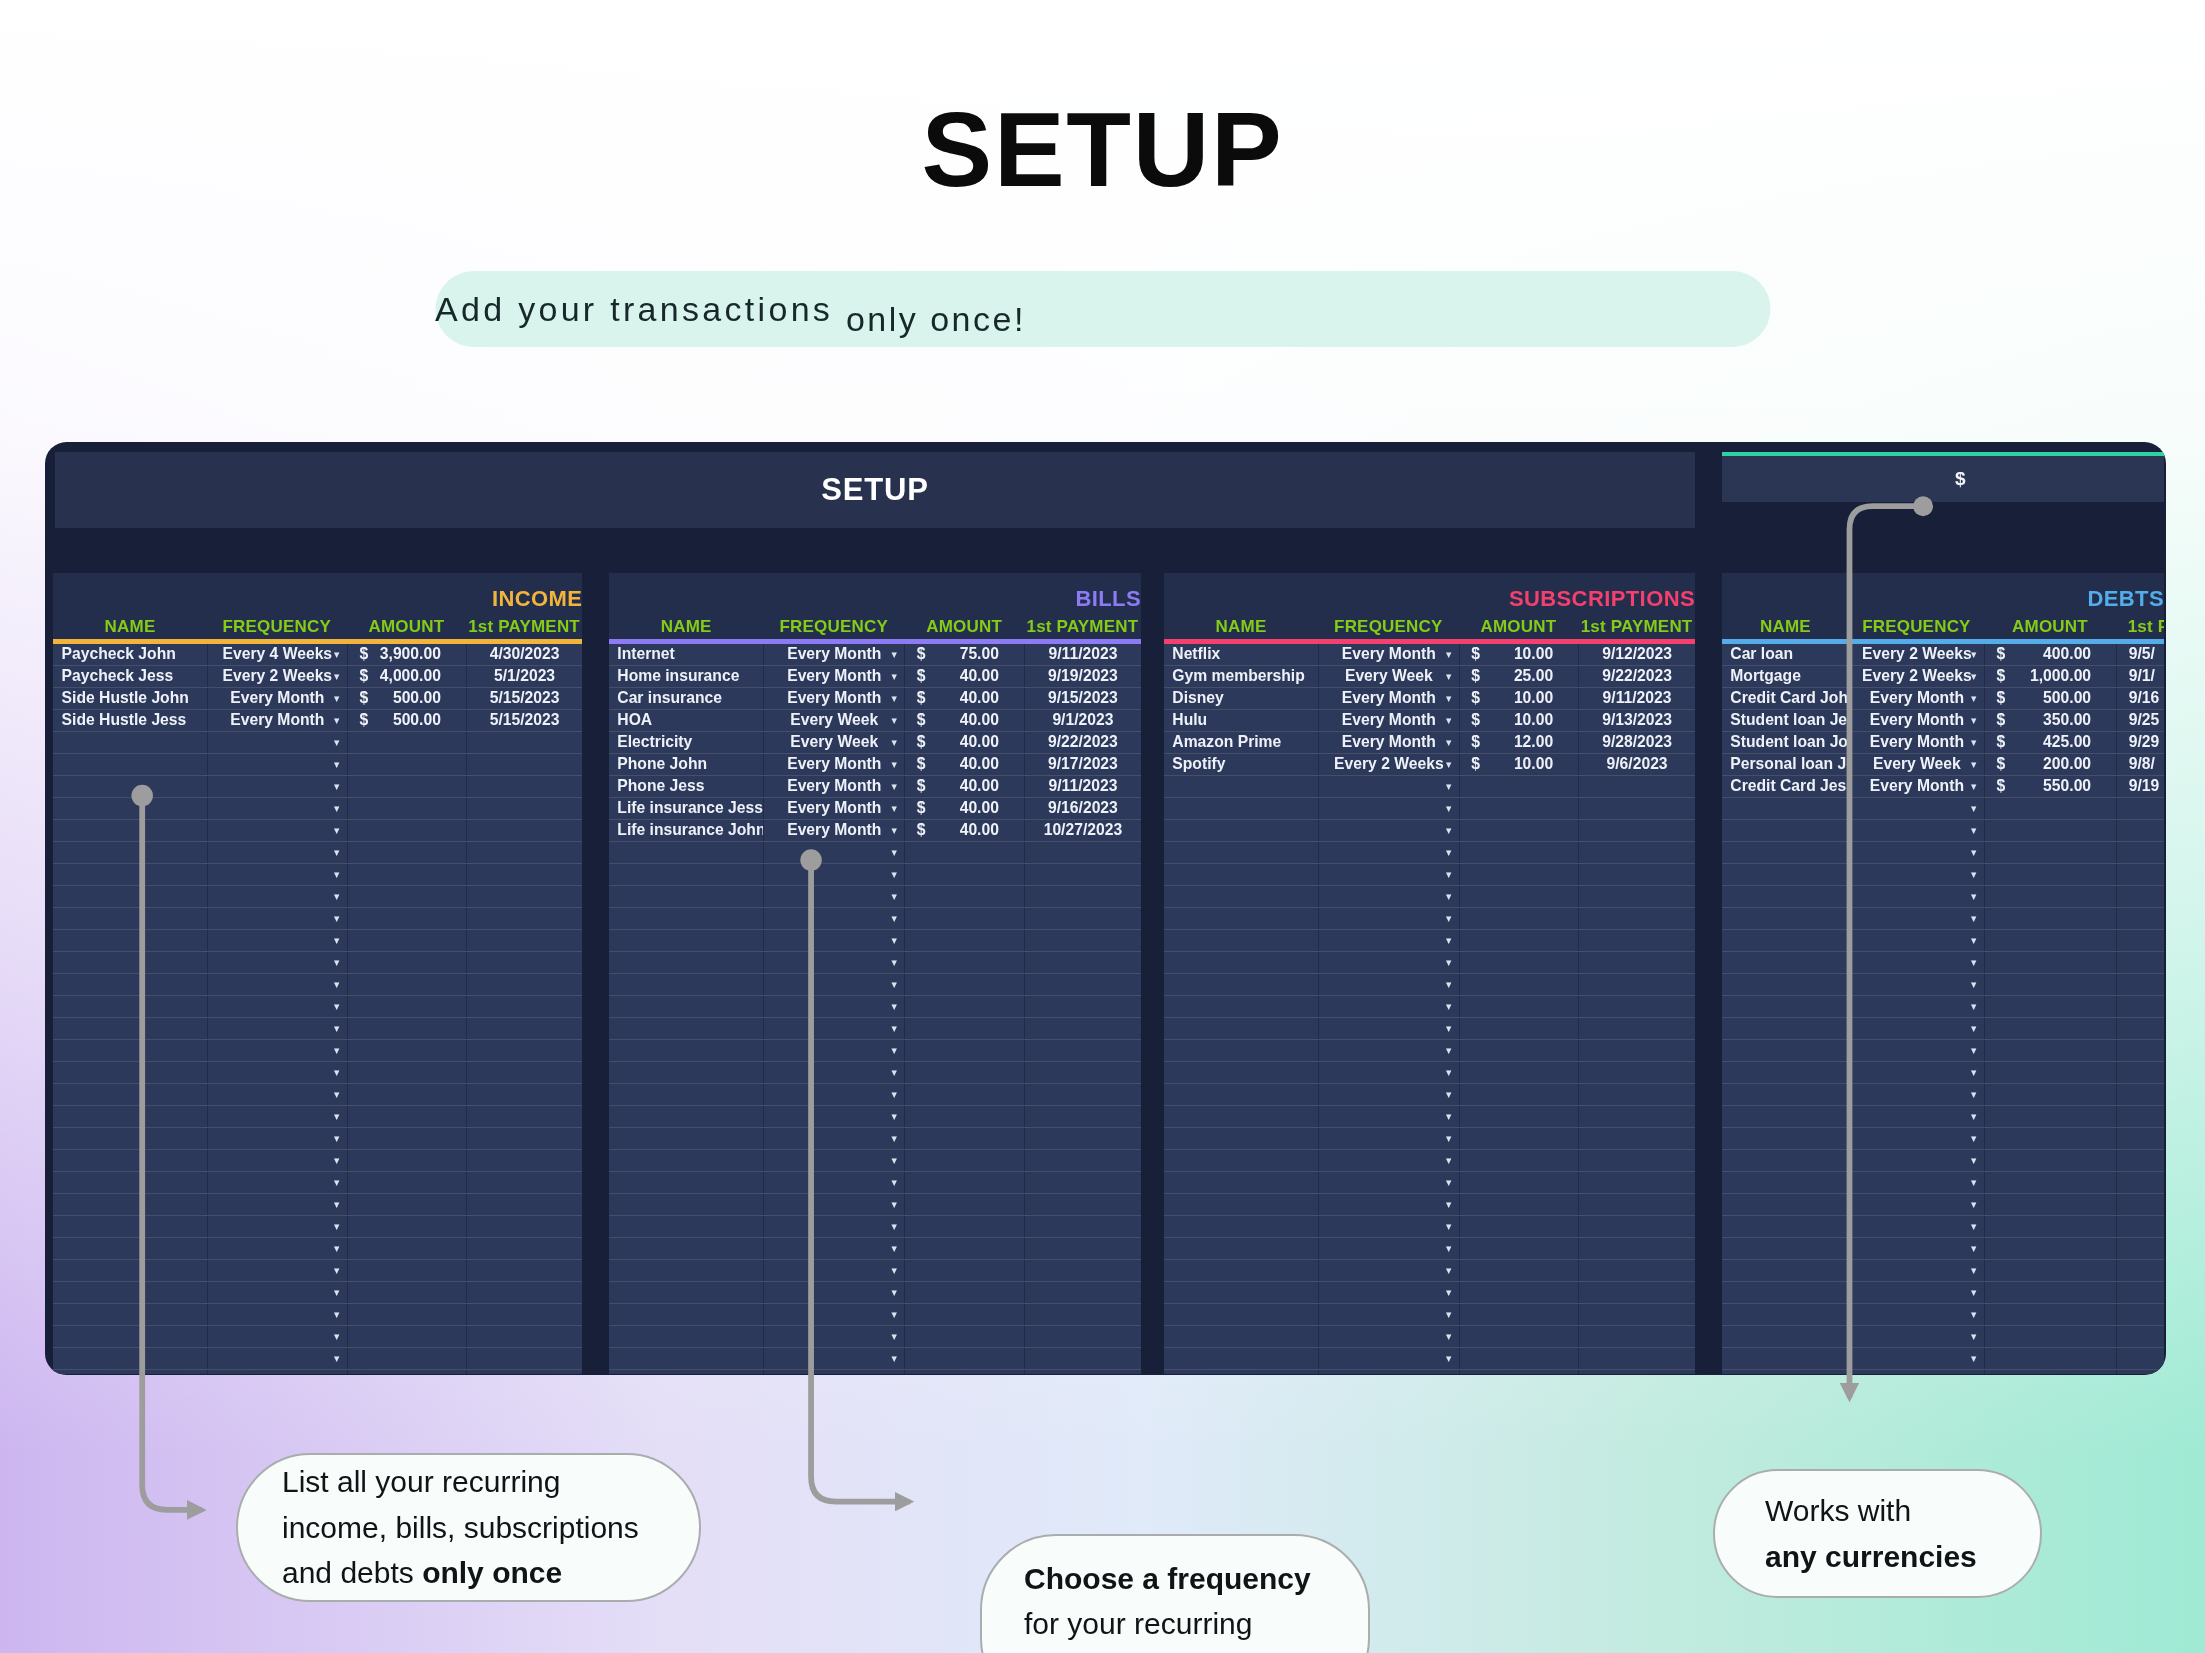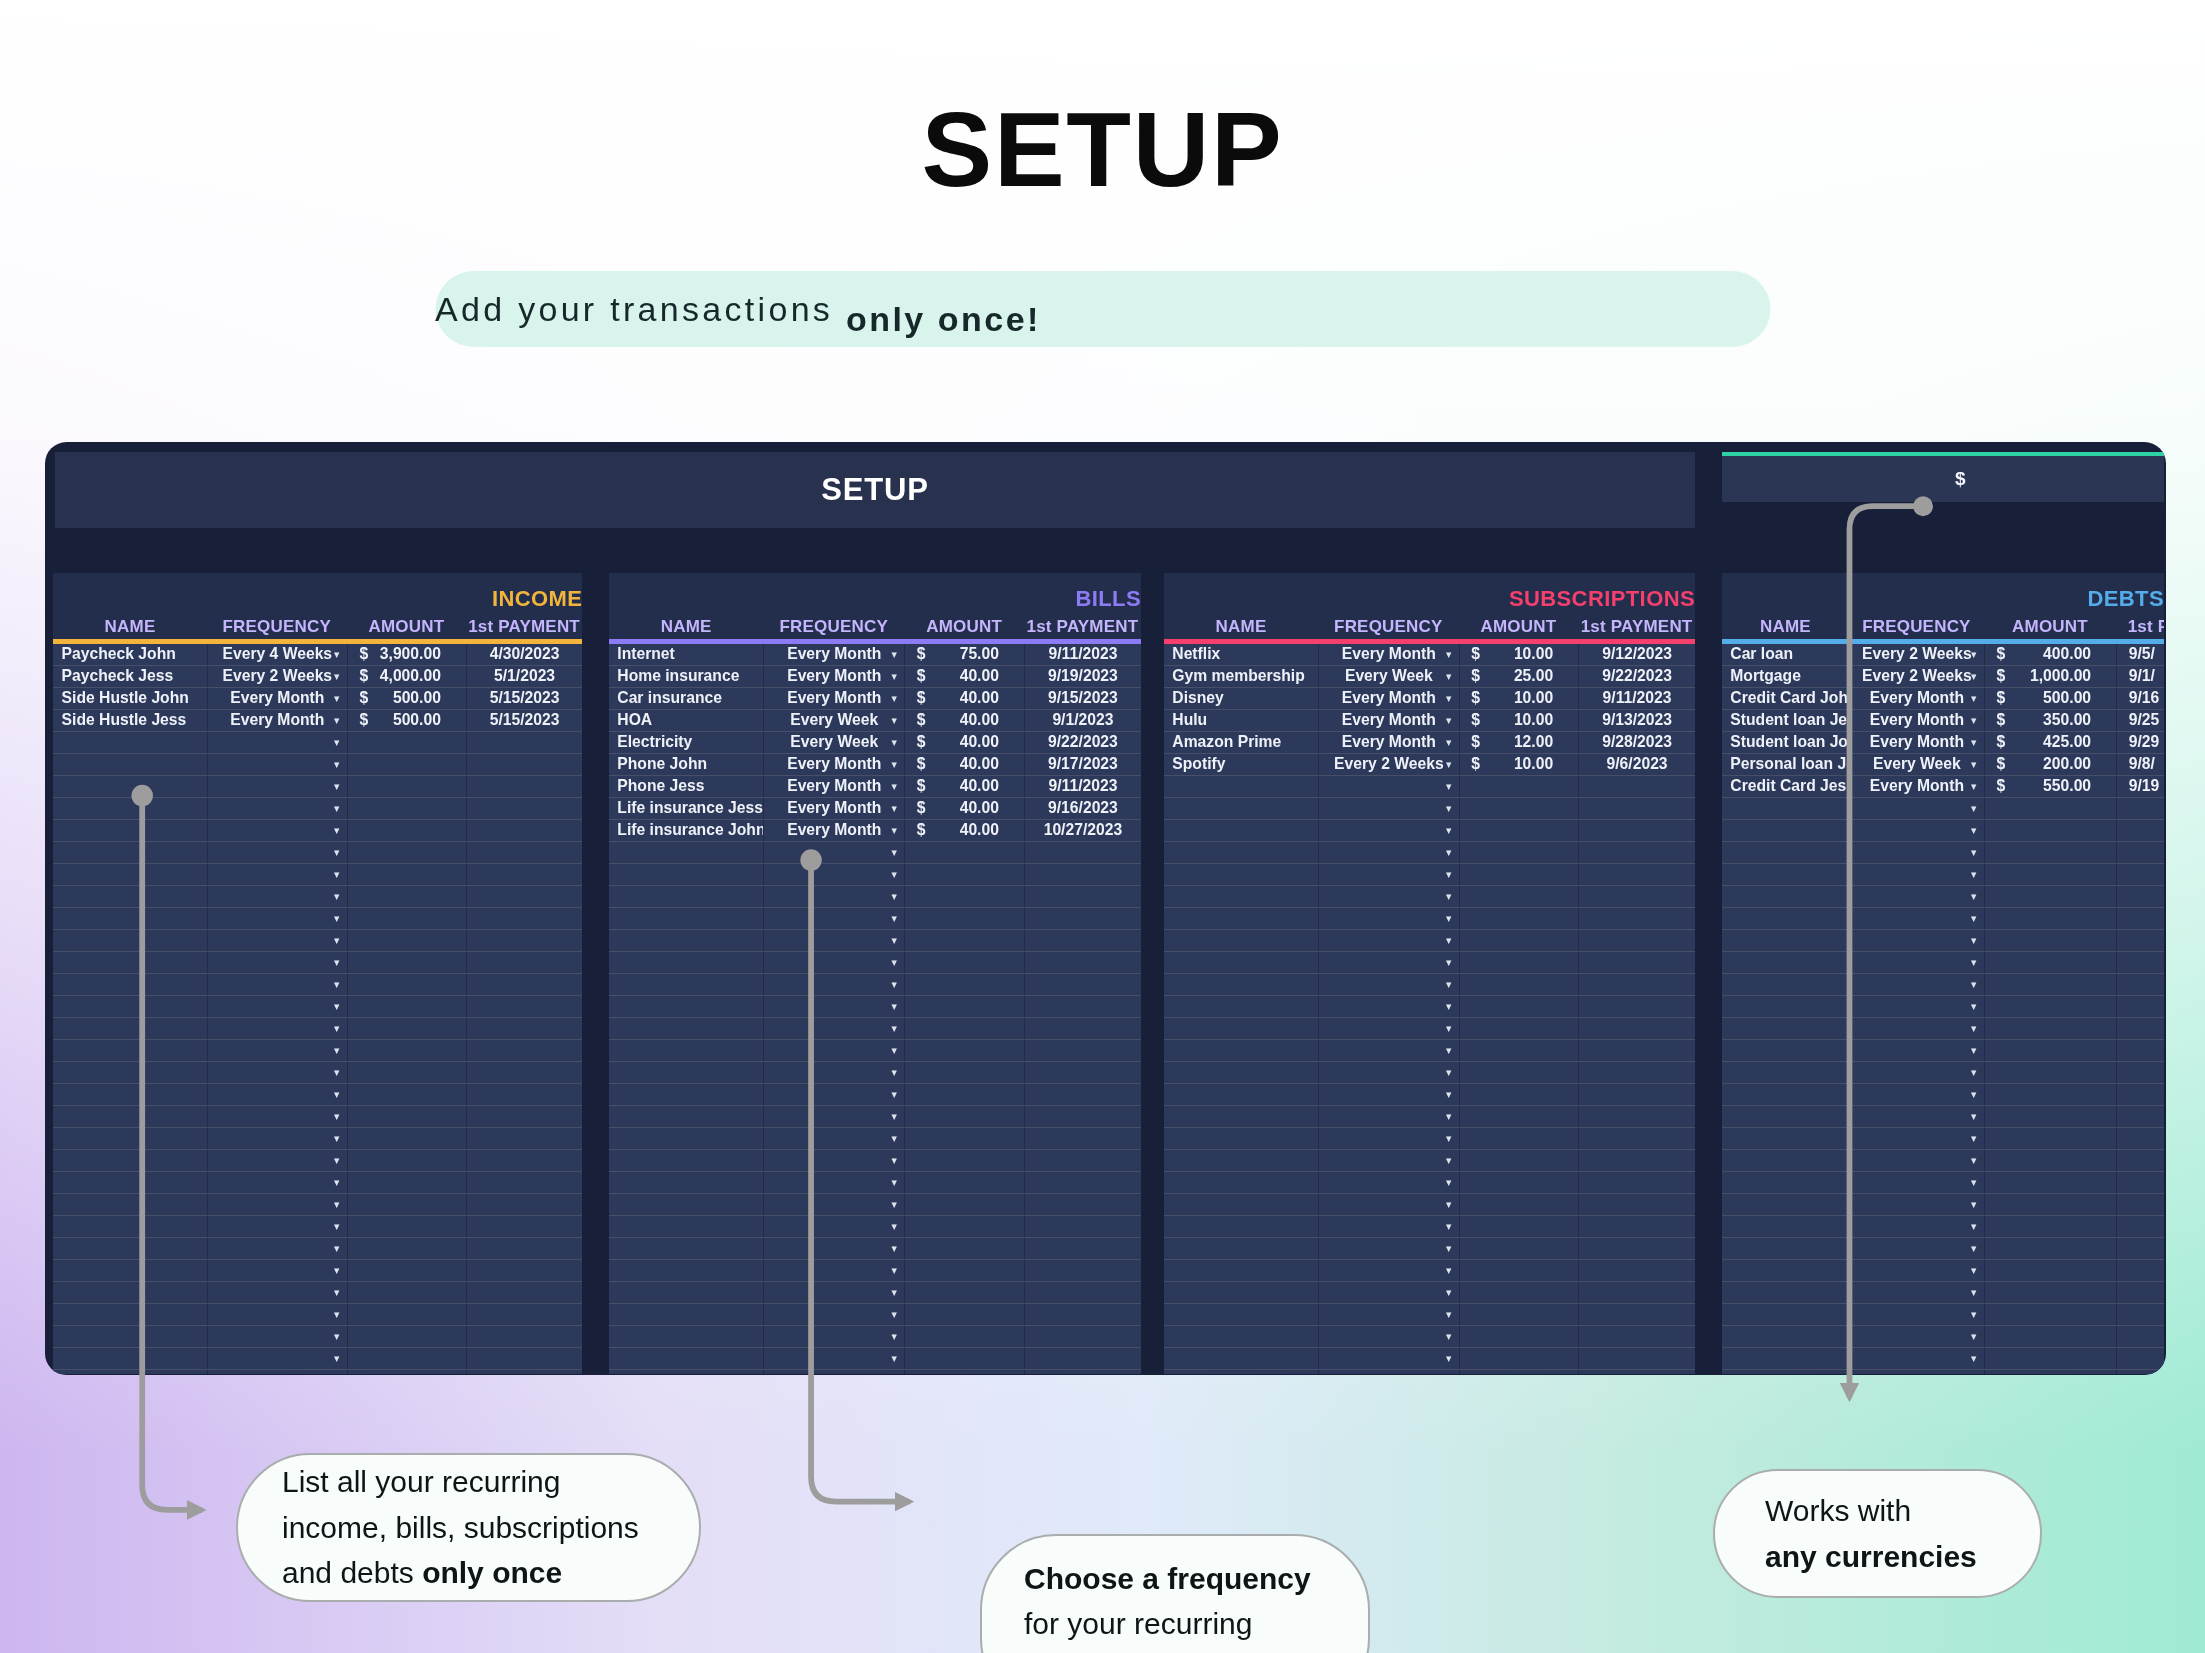--- a/index.html
+++ b/index.html
@@ -14,21 +14,21 @@
   .hero-title{
     position:absolute;top:89px;left:0;width:100%;text-align:center;
     font-size:106px;font-weight:800;letter-spacing:1.7px;color:#0b0b0b;margin:0;
   }
   .pill{
     position:absolute;top:271px;left:50%;transform:translateX(-50%);
     width:1335px;height:76px;border-radius:38px;background:#d9f4ed;
     display:flex;align-items:center;justify-content:flex-start;
     font-size:34px;color:#16282a;letter-spacing:3.3px;white-space:pre;
   }
-  .pill .b{font-weight:700;letter-spacing:2.5px;margin-top:21px;}
+  .pill .b{font-weight:400;letter-spacing:2.5px;margin-top:21px;}
   
   .sheet{
     position:absolute;left:45px;top:442px;width:2121px;height:933px;
     background:#171f39;border-radius:21.5px;overflow:hidden;
   }
   .sheet-header{
     position:absolute;left:10px;top:10px;width:1640px;height:76px;background:#28324f;
     display:flex;align-items:center;justify-content:center;
     color:#fff;font-size:31px;font-weight:800;letter-spacing:0.8px;
   }
@@ -45,21 +45,21 @@
   .currency-value span{transform:translateX(17.4px);display:inline-block;}
   .panel{
     position:absolute;top:131px;height:801px;background:#232e4d;overflow:hidden;
   }
   .ptitle{
     margin:0;padding-top:13.2px;height:25px;line-height:25px;text-align:right;
     font-size:22px;font-weight:800;letter-spacing:0.4px;color:var(--accent);
   }
   .cols{display:grid;grid-template-columns:29% 26.5% 22.5% 22%;height:25px;margin-top:3.3px;align-items:center;}
   .clipped .cols{grid-template-columns:24% 25.5% 25% 25.5%;}
-  .hcell{color:#c4b5fd;font-size:17px;font-weight:800;text-align:center;letter-spacing:0.2px;}
+  .hcell{color:#84cc16;font-size:17px;font-weight:800;text-align:center;letter-spacing:0.2px;}
   .hcell.left{text-align:left;padding-left:11.6px;}
   .underline{height:4.1px;background:var(--accent);}
   .row{
     display:grid;grid-template-columns:29% 26.5% 22.5% 22%;height:22px;
     background:#2d395b;border-bottom:1.2px solid rgba(165,160,150,.22);box-sizing:border-box;
   }
   .clipped .row{grid-template-columns:24% 25.5% 25% 25.5%;}
   .clipped .cols,.clipped .row{width:529px;}
   .cell{
     color:#eef2f8;font-size:15.7px;font-weight:600;line-height:20.5px;

